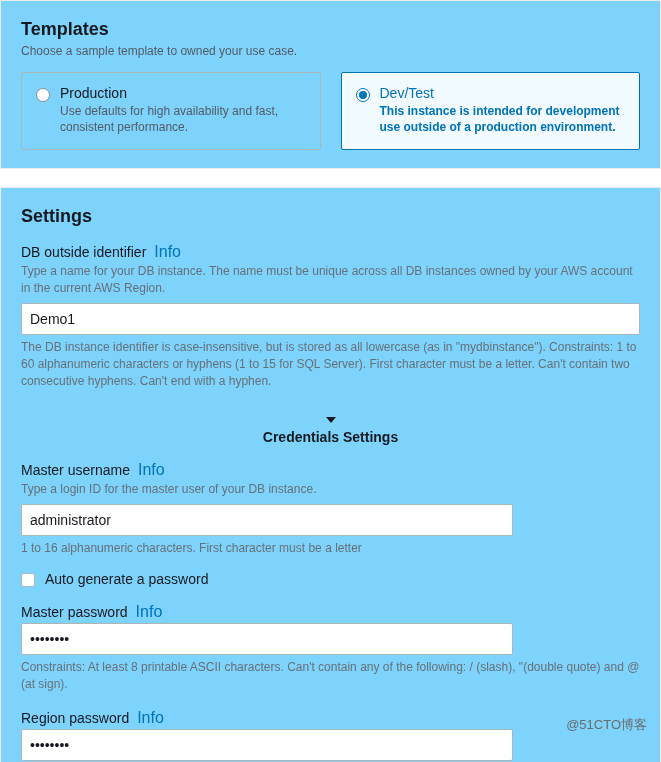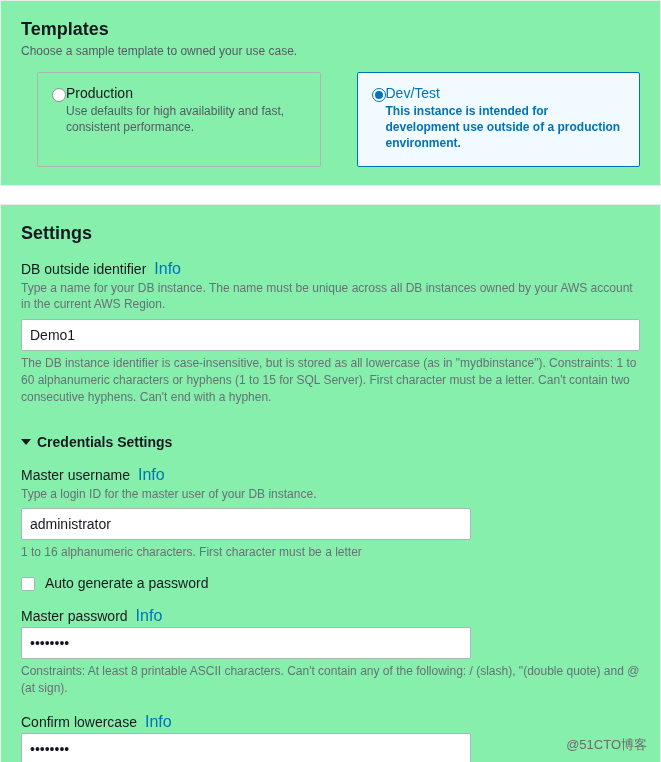--- a/index.html
+++ b/index.html
@@ -6,21 +6,21 @@
     body {
       font-family: "Amazon Ember", "Helvetica Neue", Arial, sans-serif;
       background: #ffffff;
       width: 661px;
       font-size: 14px;
       color: #16191f;
       padding: 0;
     }
     .panel {
       border: 1px solid #eaeded;
-      background: #86efac;
+      background: #7dd3fc;
       margin-bottom: 18px;
       padding: 18px 20px;
     }
     .panel-title {
       font-size: 18px;
       font-weight: 700;
       color: #16191f;
       margin-bottom: 4px;
     }
     .panel-subtitle {
@@ -34,22 +34,22 @@
       gap: 20px;
       margin-top: 10px;
     }
     .tile {
       flex: 1;
       border: 1px solid #aab7b8;
       border-radius: 2px;
       padding: 12px 14px 14px 14px;
       display: flex;
       align-items: flex-start;
+      gap: 10px;
       cursor: pointer;
-      margin-left: 16px;
     }
     .tile.selected {
       border: 1px solid #0073bb;
       background: #f1faff;
     }
     .radio {
       width: 14px;
       height: 14px;
       border-radius: 50%;
       border: 1px solid #879196;
@@ -108,37 +108,38 @@
       margin-bottom: 6px;
       line-height: 1.4;
     }
     .field-constraint {
       font-size: 12px;
       color: #687078;
       margin-top: 4px;
       line-height: 1.4;
     }
     input[type="text"], input[type="password"] {
-      width: 450px;
+      width: 492px;
       max-width: 100%;
       height: 32px;
       border: 1px solid #aab7b8;
       border-radius: 2px;
       padding: 4px 8px;
       font-size: 14px;
       color: #16191f;
     }
     input.full { width: 100%; }
     .collapsible-header {
       display: flex;
       align-items: center;
       gap: 6px;
       margin-top: 28px;
       margin-bottom: 6px;
       cursor: pointer;
+      flex-direction: column;
     }
     .caret {
       display: inline-block;
       width: 0; height: 0;
       border-left: 5px solid transparent;
       border-right: 5px solid transparent;
       border-top: 6px solid #16191f;
     }
     .collapsible-title {
       font-size: 14px;
@@ -163,21 +164,21 @@
       font-size: 14px;
       color: #16191f;
     }
     .checkbox-desc {
       font-size: 12px;
       color: #687078;
       margin-top: 2px;
     }
     .watermark {
       position: fixed;
-      bottom: 8px;
+      bottom: 28px;
       right: 14px;
       font-size: 13px;
       color: #6b6b6b;
       font-family: Arial, sans-serif;
     }
   </style>
 </head>
 <body>
 
 <div class="panel templates">
@@ -240,20 +241,20 @@
     <div class="field-label-row">
       <span class="field-label">Master password</span>
       <span class="info-link">Info</span>
     </div>
     <input type="password" value="••••••••" style="">
     <div class="field-constraint">Constraints: At least 8 printable ASCII characters. Can't contain any of the following: / (slash), "(double quote) and @ (at sign).</div>
   </div>
 
   <div class="field-group">
     <div class="field-label-row">
-      <span class="field-label">Confirm lowercase</span>
+      <span class="field-label">Region password</span>
       <span class="info-link">Info</span>
     </div>
     <input type="password" value="••••••••" style="">
   </div>
 </div>
 
 <div class="watermark">@51CTO博客</div>
 
 </body></html>

